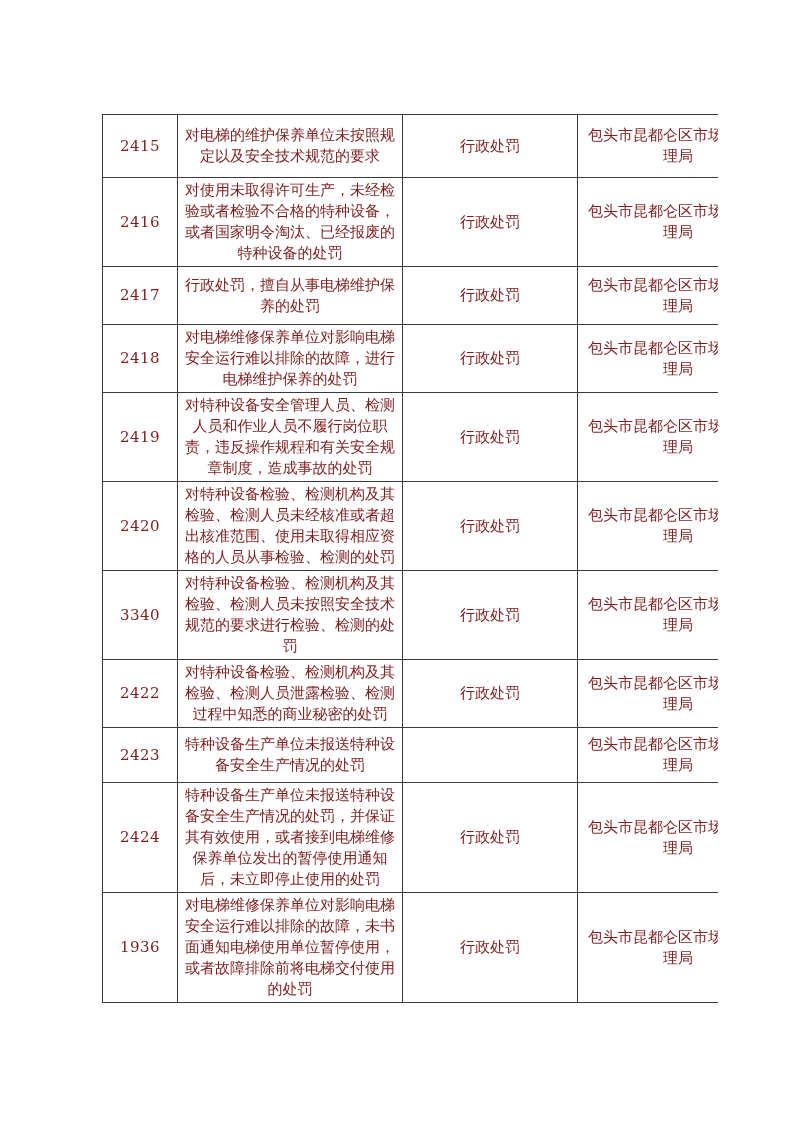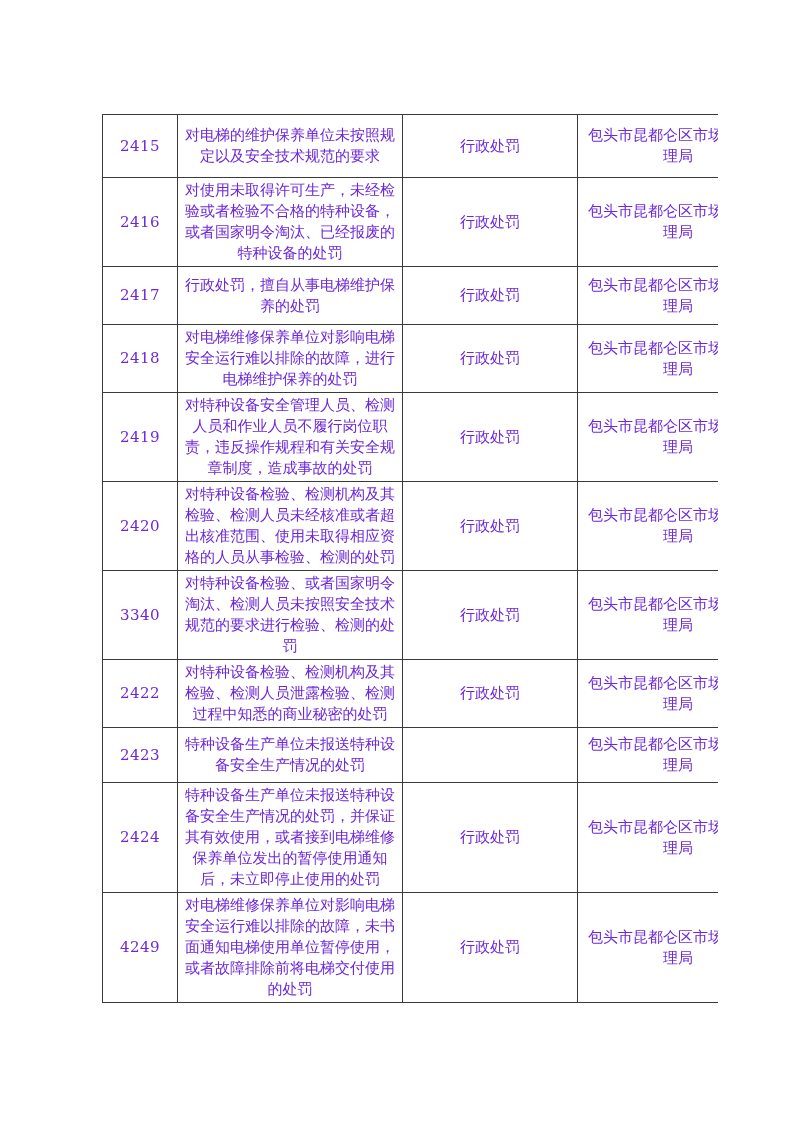--- a/index.html
+++ b/index.html
@@ -7,21 +7,21 @@
     padding: 0;
     background: #ffffff;
   }
   .page {
     position: relative;
     width: 718px;
     height: 1122px;
     background: #ffffff;
     overflow: hidden;
     font-family: "DejaVu Serif", "Liberation Serif", serif;
-    color: #6d28d9;
+    color: #7f1d1d;
   }
   table.penalty-table {
     position: absolute;
     left: 102px;
     top: 114px;
     width: 676px;
     border-collapse: collapse;
     table-layout: fixed;
   }
   table.penalty-table td {
@@ -82,21 +82,21 @@
           <td class="cell-authority">包头市昆都仑区市场监督管理局</td>
         </tr>
         <tr style="height: 85px;">
           <td class="cell-id">2420</td>
           <td class="cell-matter">对特种设备检验、检测机构及其检验、检测人员未经核准或者超出核准范围、使用未取得相应资格的人员从事检验、检测的处罚</td>
           <td class="cell-type">行政处罚</td>
           <td class="cell-authority">包头市昆都仑区市场监督管理局</td>
         </tr>
         <tr style="height: 83px;">
           <td class="cell-id">3340</td>
-          <td class="cell-matter">对特种设备检验、或者国家明令淘汰、检测人员未按照安全技术规范的要求进行检验、检测的处罚</td>
+          <td class="cell-matter">对特种设备检验、检测机构及其检验、检测人员未按照安全技术规范的要求进行检验、检测的处罚</td>
           <td class="cell-type">行政处罚</td>
           <td class="cell-authority">包头市昆都仑区市场监督管理局</td>
         </tr>
         <tr style="height: 67px;">
           <td class="cell-id">2422</td>
           <td class="cell-matter">对特种设备检验、检测机构及其检验、检测人员泄露检验、检测过程中知悉的商业秘密的处罚</td>
           <td class="cell-type">行政处罚</td>
           <td class="cell-authority">包头市昆都仑区市场监督管理局</td>
         </tr>
         <tr style="height: 55px; margin-top: 36px;">
@@ -105,20 +105,20 @@
           <td class="cell-type"></td>
           <td class="cell-authority">包头市昆都仑区市场监督管理局</td>
         </tr>
         <tr style="height: 106px;">
           <td class="cell-id">2424</td>
           <td class="cell-matter">特种设备生产单位未报送特种设备安全生产情况的处罚，并保证其有效使用，或者接到电梯维修保养单位发出的暂停使用通知后，未立即停止使用的处罚</td>
           <td class="cell-type">行政处罚</td>
           <td class="cell-authority">包头市昆都仑区市场监督管理局</td>
         </tr>
         <tr style="height: 110px;">
-          <td class="cell-id">4249</td>
+          <td class="cell-id">1936</td>
           <td class="cell-matter">对电梯维修保养单位对影响电梯安全运行难以排除的故障，未书面通知电梯使用单位暂停使用，或者故障排除前将电梯交付使用的处罚</td>
           <td class="cell-type">行政处罚</td>
           <td class="cell-authority">包头市昆都仑区市场监督管理局</td>
         </tr>
       </tbody>
   </table>
 </div>
 
 </body></html>

